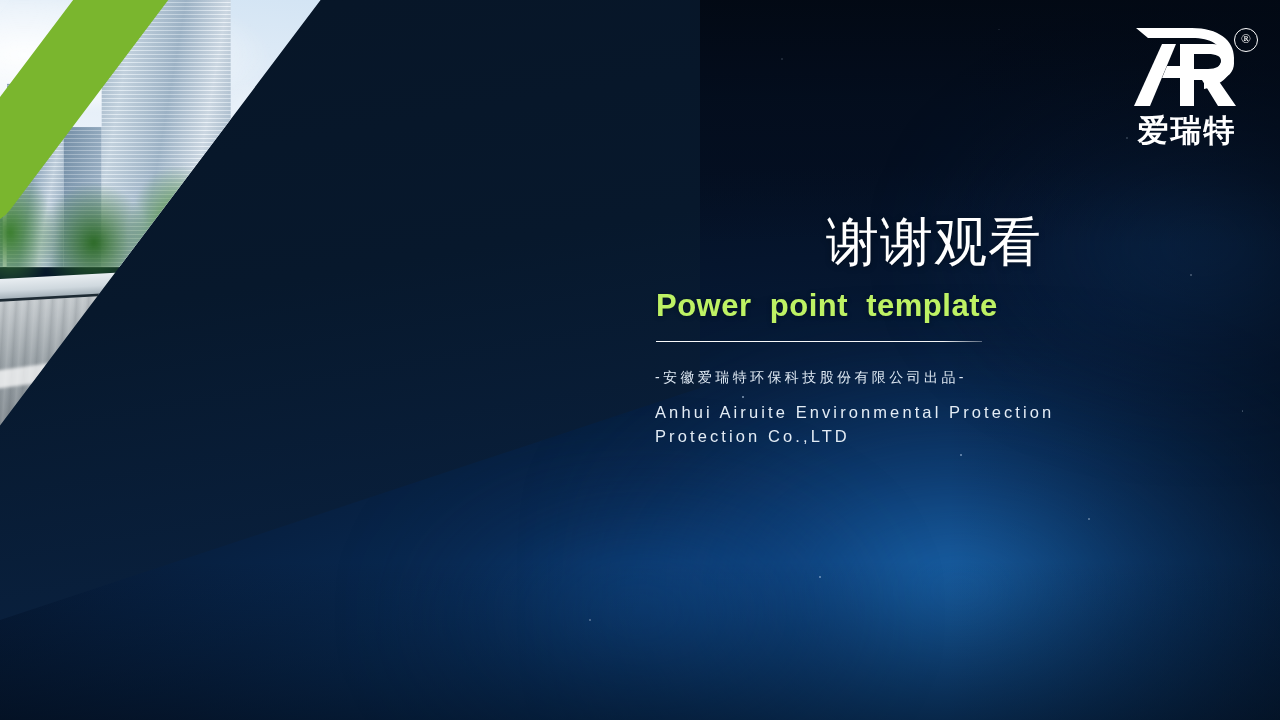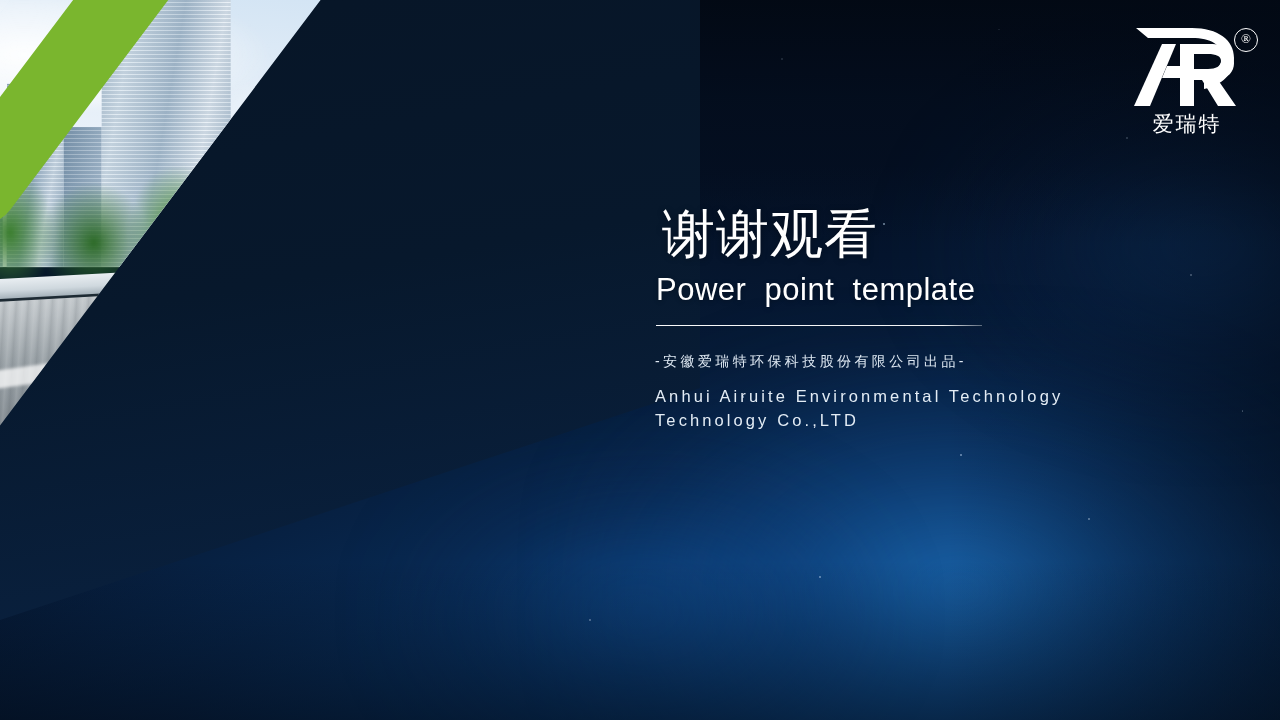--- a/index.html
+++ b/index.html
@@ -223,34 +223,35 @@
   }
 
   
   .content {
     position: absolute;
     left: 654px;
     top: 196px;
     width: 560px;
   }
   .title-cn {
-    margin: 8px;
+    margin: 16px;
     font-size: 53px;
     line-height: 1.12;
     font-weight: 400;
     color: #ffffff;
     letter-spacing: 1px;
     text-shadow: 0 1px 6px rgba(0,0,0,0.35);
+    text-align: center;
   }
   .title-en {
     margin: 4px 0 16px 2px;
     font-size: 31px;
     line-height: 1.2;
-    font-weight: 400;
-    color: #ffffff;
+    font-weight: 700;
+    color: #bef264;
     letter-spacing: 0.5px;
     white-space: pre;
     text-shadow: 0 1px 5px rgba(0,0,0,0.30);
   }
   .divider {
     margin: 14px 0 0 2px;
     width: 326px;
     height: 1px;
     background: linear-gradient(90deg, rgba(255,255,255,0.98) 0%, rgba(255,255,255,0.95) 88%, rgba(255,255,255,0.35) 100%);
   }
@@ -292,23 +293,23 @@
     line-height: 20px;
     text-align: center;
     font-family: "Liberation Serif", "DejaVu Serif", serif;
   }
   .logo-cn {
     position: absolute;
     left: 0; right: 0;
     top: 88px;
     text-align: center;
     color: #ffffff;
-    font-size: 21px;
+    font-size: 31px;
     letter-spacing: 2px;
-    font-weight: 400;
+    font-weight: 700;
   }
 </style>
 </head>
 <body>
 
 <div id="slide">
 
   <div class="bg-base"></div>
   <div class="bg-nebula-a"></div>
   <div class="bg-nebula-b"></div>
@@ -425,21 +426,21 @@
 
     <div class="stripe" style="left:316px; top:-170px; width:76px; height:560px; background:#7ab62e; transform: rotate(37deg);">
     </div>
   </div>
 
   <div class="content">
     <h1 class="title-cn">谢谢观看</h1>
     <div class="title-en">Power  point  template</div>
     <div class="divider"></div>
     <div class="org-cn">-安徽爱瑞特环保科技股份有限公司出品-</div>
-    <div class="org-en">Anhui Airuite Environmental Technology Technology Co.,LTD</div>
+    <div class="org-en">Anhui Airuite Environmental Protection Protection Co.,LTD</div>
   </div>
 
   <div class="logo">
     <div class="logo-mark">
       <svg viewBox="0 0 126 86" width="126" height="86" aria-hidden="true">
         <path fill="#ffffff" d="M18 6 L74 6 C100 6 116 18 116 36 C116 52 104 63 86 67 L86 55 C97 51 104 44 104 35 C104 23 93 16 74 16 L30 16 Z"></path>
         <path fill="#ffffff" d="M44 22 L58 22 L32 84 L16 84 Z"></path>
         <path fill="#ffffff" d="M62 22 L76 22 L76 84 L62 84 Z"></path>
         <path fill="#ffffff" d="M76 22 L92 22 C107 22 116 30 116 41 C116 50 110 56 100 58 L118 84 L100 84 L84 58 L76 58 L76 47 L90 47 C98 47 103 44 103 39 C103 34 98 32 90 32 L76 32 Z"></path>
         <path fill="#ffffff" d="M49 44 L71 44 L66 56 L44 56 Z"></path>

